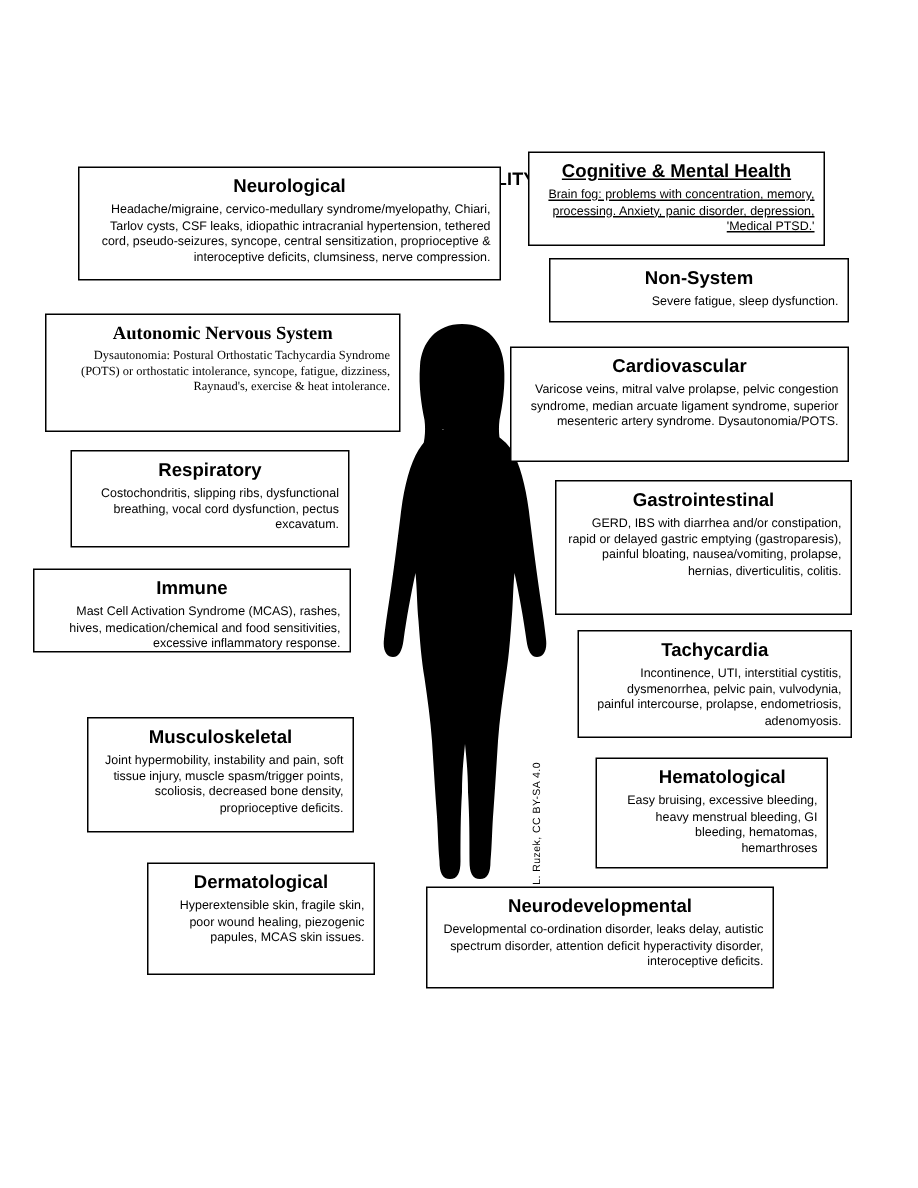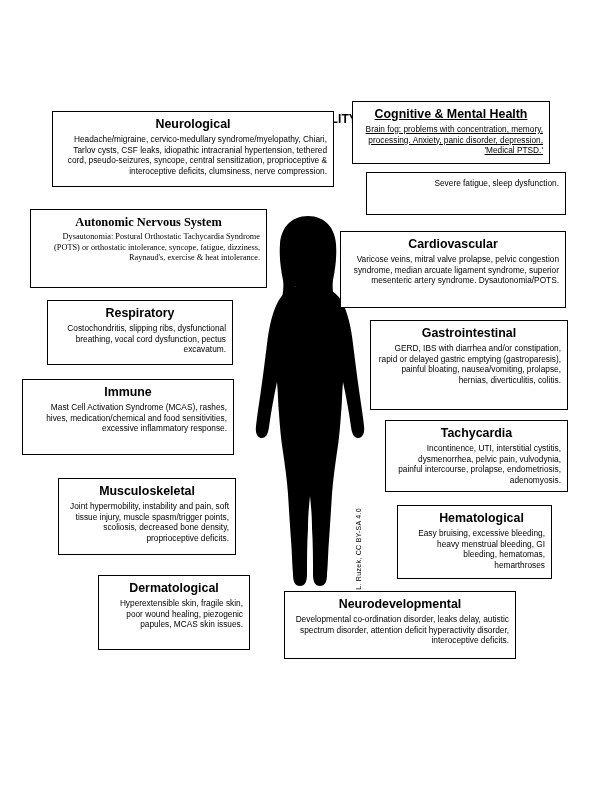--- a/index.html
+++ b/index.html
@@ -153,20 +153,21 @@
     <h3>Neurological</h3>
     <p>Headache/migraine, cervico-medullary syndrome/myelopathy, Chiari, Tarlov cysts, CSF leaks, idiopathic intracranial hypertension, tethered cord, pseudo-seizures, syncope, central sensitization, proprioceptive &amp; interoceptive deficits, clumsiness, nerve compression.</p>
   </div>
 
   <div class="box" style="left:352px; top:101px; width:198px; height:63px;text-decoration:underline;">
     <h3>Cognitive &amp; Mental Health</h3>
     <p>Brain fog: problems with concentration, memory, processing. Anxiety, panic disorder, depression, 'Medical PTSD.'</p>
   </div>
 
   <div class="box" style="left:366px; top:172px; width:200px; height:43px;">
+    <h3>Non-System</h3>
     <p>Severe fatigue, sleep dysfunction.</p>
   </div>
 
   <div class="box" style="left:30px; top:209px; width:237px; height:79px;font-family:Liberation Serif, serif;">
     <h3>Autonomic Nervous System</h3>
     <p>Dysautonomia: Postural Orthostatic Tachycardia Syndrome (POTS) or orthostatic intolerance, syncope, fatigue, dizziness, Raynaud's, exercise &amp; heat intolerance.</p>
   </div>
 
   <div class="box" style="left:47px; top:300px; width:186px; height:65px;">
     <h3>Respiratory</h3>
@@ -176,21 +177,21 @@
   <div class="box" style="left:340px; top:231px; width:226px; height:77px;">
     <h3>Cardiovascular</h3>
     <p>Varicose veins, mitral valve prolapse, pelvic congestion syndrome, median arcuate ligament syndrome, superior mesenteric artery syndrome. Dysautonomia/POTS.</p>
   </div>
 
   <div class="box" style="left:370px; top:320px; width:198px; height:90px;">
     <h3>Gastrointestinal</h3>
     <p>GERD, IBS with diarrhea and/or constipation, rapid or delayed gastric emptying (gastroparesis), painful bloating, nausea/vomiting, prolapse, hernias, diverticulitis, colitis.</p>
   </div>
 
-  <div class="box" style="left:22px; top:379px; width:212px; height:76px;">
+  <div class="box" style="left:22px; top:379px; width:212px; height:56px;">
     <h3>Immune</h3>
     <p>Mast Cell Activation Syndrome (MCAS), rashes, hives, medication/chemical and food sensitivities, excessive inflammatory response.</p>
   </div>
 
   <div class="box" style="left:385px; top:420px; width:183px; height:72px;">
     <h3>Tachycardia</h3>
     <p>Incontinence, UTI, interstitial cystitis, dysmenorrhea, pelvic pain, vulvodynia, painful intercourse, prolapse, endometriosis, adenomyosis.</p>
   </div>
 
   <div class="box" style="left:58px; top:478px; width:178px; height:77px;">

